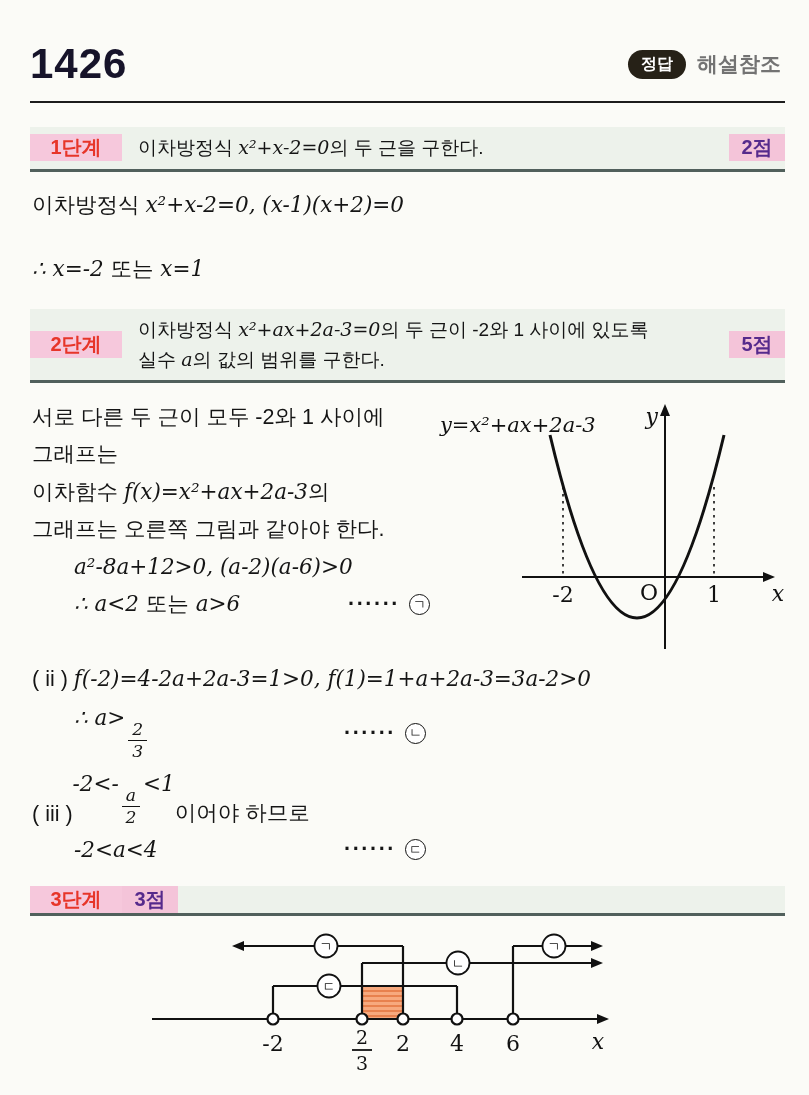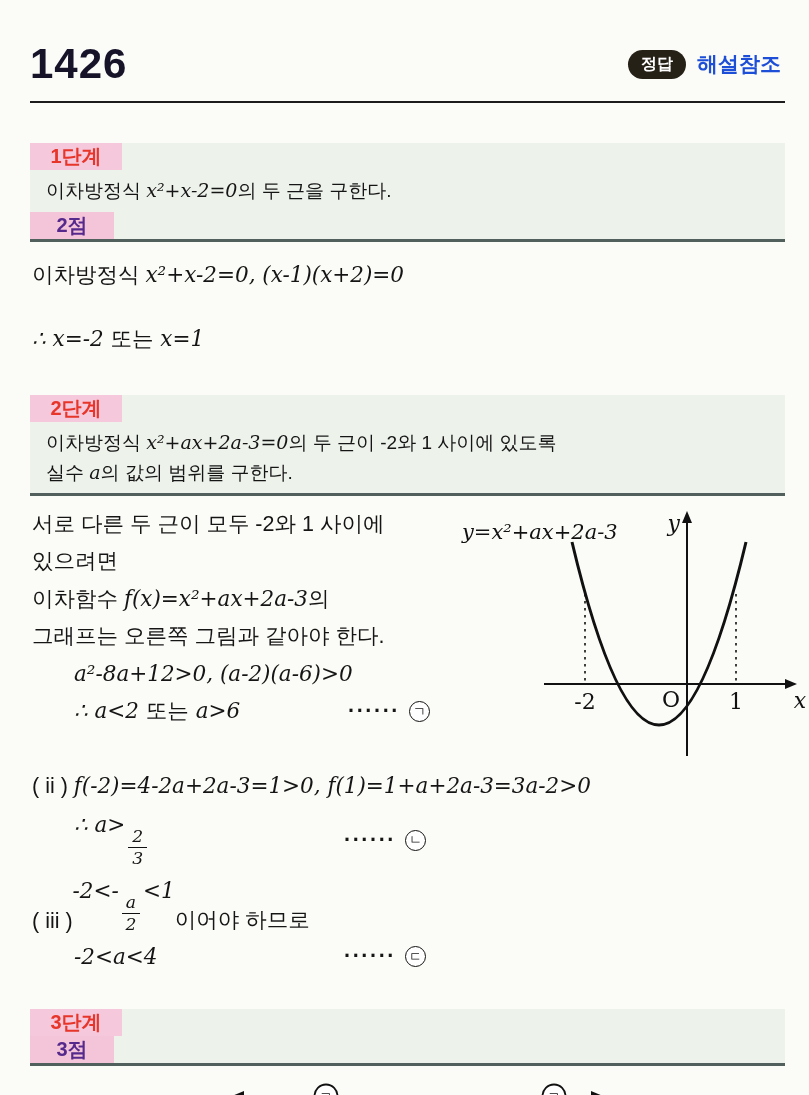--- a/index.html
+++ b/index.html
@@ -4,34 +4,34 @@
 <style>
   html,body{margin:0;padding:0;}
   body{width:809px;height:1095px;background:#fbfbf7;font-family:"Liberation Sans",sans-serif;color:#151515;overflow:hidden;}
   .page{position:relative;width:809px;height:1095px;box-sizing:border-box;padding:40px 24px 8px 30px;}
 
   
   .hdr{display:flex;justify-content:space-between;align-items:center;}
   .prob-num{font-size:42px;font-weight:bold;color:#17142a;letter-spacing:1px;font-family:"Liberation Sans",sans-serif;}
   .ans{display:flex;align-items:center;gap:11px;padding-right:4px;}
   .badge{background:#262117;color:#fff;font-weight:bold;font-size:16px;padding:4px 13px;border-radius:16px;}
-  .ans-text{font-size:21px;font-weight:bold;color:#1d4ed8;}
+  .ans-text{font-size:21px;font-weight:bold;color:#737373;}
   .rule{border-top:2px solid #1c1c1c;margin-top:13px;}
 
   
-  .banner{display:flex;align-items:flex-start;background:#edf2eb;border-bottom:3px solid #51605c;margin-top:40px;flex-direction:column;}
+  .banner{display:flex;align-items:center;background:#edf2eb;border-bottom:3px solid #51605c;margin-top:24px;}
   .step-label{width:92px;background:#f6c8dc;color:#e73529;font-weight:bold;font-size:20px;display:flex;align-items:center;justify-content:center;flex:none;}
   .step-desc{flex:1;padding:6px 16px;font-size:19px;line-height:1.5;display:flex;flex-direction:column;justify-content:center;border-radius:16px;}
-  .step-points{width:84px;background:#f4c4d9;color:#562a8c;font-weight:bold;font-size:20px;display:flex;align-items:center;justify-content:center;flex:none;}
+  .step-points{width:56px;background:#f4c4d9;color:#562a8c;font-weight:bold;font-size:20px;display:flex;align-items:center;justify-content:center;flex:none;}
 
   
   .m{font-family:"DejaVu Serif",serif;font-style:italic;}
   .k{font-family:"Liberation Sans",sans-serif;font-style:normal;}
   .body-line{font-size:21.5px;margin:32px 0 0 2px;white-space:nowrap;line-height:1.5;}
-  .cols{display:flex;margin-top:10px;gap:22px;}
+  .cols{display:flex;margin-top:16px;}
   .colL{width:404px;flex:none;}
   .colL .body-line{margin:0 0 0 2px;line-height:37px;}
   .ind{margin-left:44px !important;}
   .flexline{display:inline-flex;justify-content:space-between;align-items:center;width:356px;}
   .dotsgrp{display:inline-flex;align-items:center;gap:9px;}
   .dots{font-weight:bold;letter-spacing:1.5px;}
   .cref{display:inline-flex;align-items:center;justify-content:center;width:21px;height:21px;border:1.6px solid #111;border-radius:50%;font-size:13px;box-sizing:border-box;background:#fff;}
   .frac{display:inline-flex;flex-direction:column;align-items:center;vertical-align:-0.55em;line-height:1.12;font-size:0.8em;margin:0 3px;}
   .fnum{border-bottom:1.7px solid #111;padding:0 4px 1px;}
   .fden{padding-top:1px;}
@@ -71,26 +71,27 @@
   <div class="body-line">
     <span class="m">∴ x=-2 </span><span class="k">또는</span><span class="m"> x=1</span>
   </div>
 
   <div class="banner">
     <div class="step-label">2단계</div>
     <div class="step-desc">
       <span><span class="k">이차방정식 </span><span class="m">x²+ax+2a-3=0</span><span class="k">의 두 근이 -2와 1 사이에 있도록</span></span>
       <span><span class="k">실수 </span><span class="m">a</span><span class="k">의 값의 범위를 구한다.</span></span>
     </div>
+    <div class="step-points">5점</div>
   </div>
 
   <div class="cols">
     <div class="colL">
       <div class="body-line k">서로 다른 두 근이 모두 -2와 1 사이에</div>
-      <div class="body-line k">있으려면</div>
+      <div class="body-line k">그래프는</div>
       <div class="body-line">
         <span class="k">이차함수 </span><span class="m">f(x)=x²+ax+2a-3</span><span class="k">의</span>
       </div>
       <div class="body-line k">그래프는 오른쪽 그림과 같아야 한다.</div>
       <div class="body-line ind m">a²-8a+12&gt;0, (a-2)(a-6)&gt;0</div>
       <div class="body-line ind">
         <span class="flexline">
           <span><span class="m">∴ a&lt;2 </span><span class="k">또는</span><span class="m"> a&gt;6</span></span>
           <span class="dotsgrp">
               <span class="dots">······</span>

